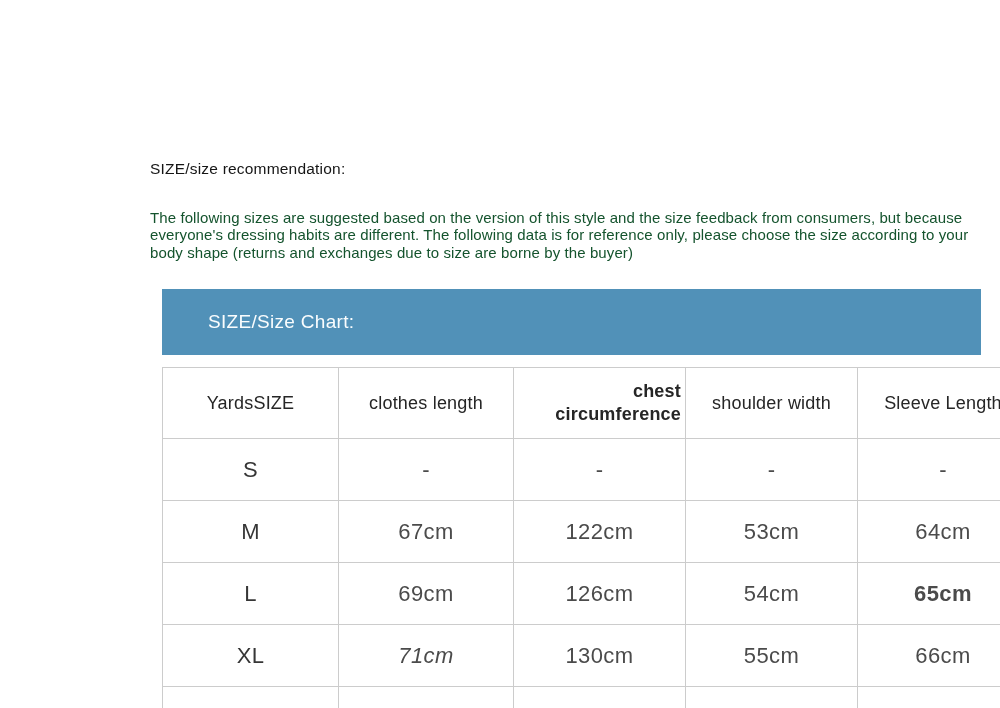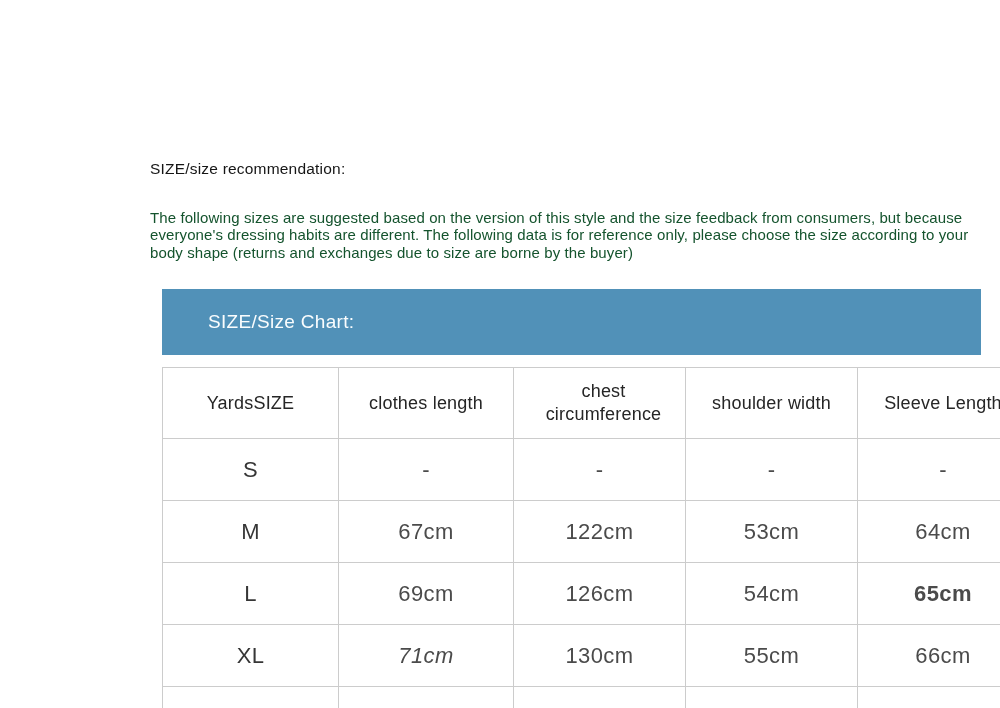--- a/index.html
+++ b/index.html
@@ -61,23 +61,24 @@
     height: 62px;
   }
   .size-table th {
     font-weight: 400;
     font-size: 18px;
     color: #262626;
     letter-spacing: 0.2px;
     line-height: 23px;
   }
   .size-table th.align-left {
-    text-align: center;
+    text-align: right;
     padding-left: 12px;
     padding-right: 4px;
+    font-weight: bold;
   }
   .size-table td.size-cell {
     font-size: 22px;
     color: #363636;
     letter-spacing: 0.4px;
   }
   .size-table td.value-cell {
     font-size: 22px;
     color: #4b4b4b;
     letter-spacing: 0.4px;

